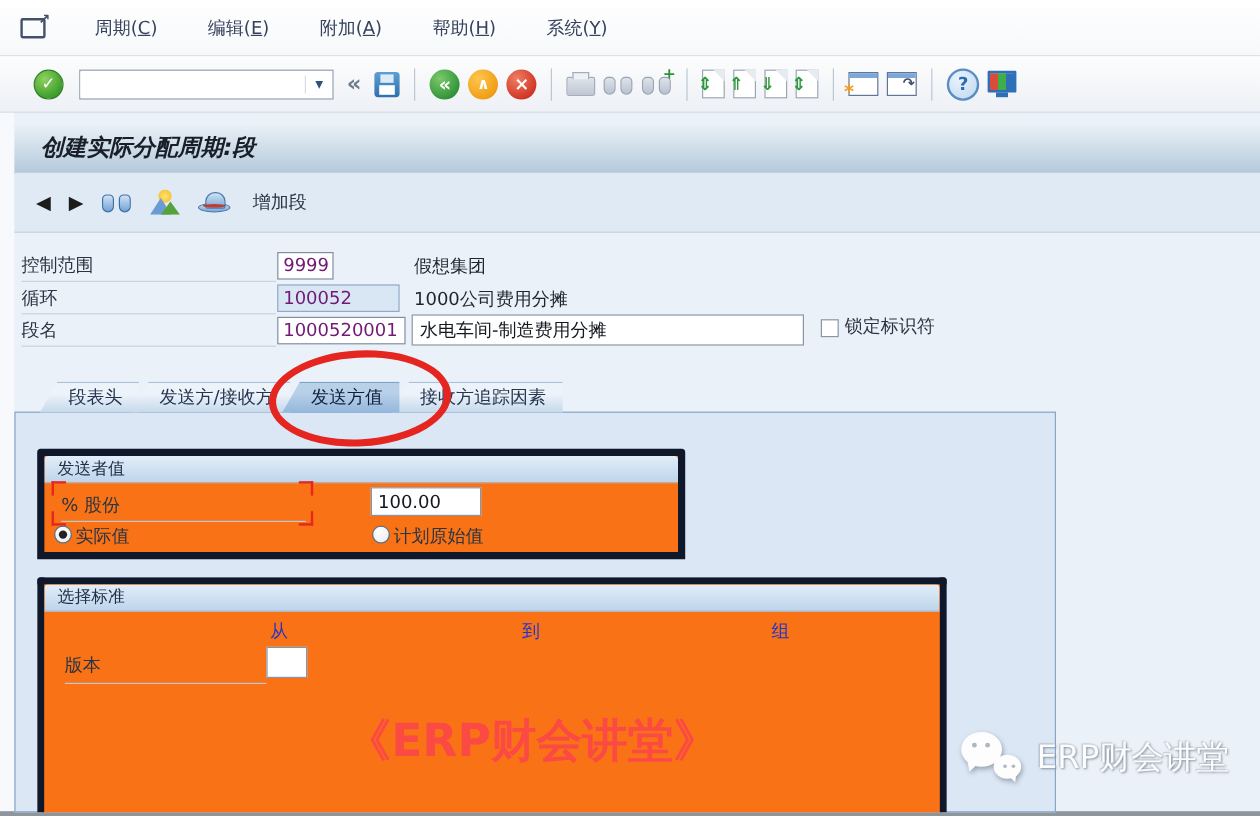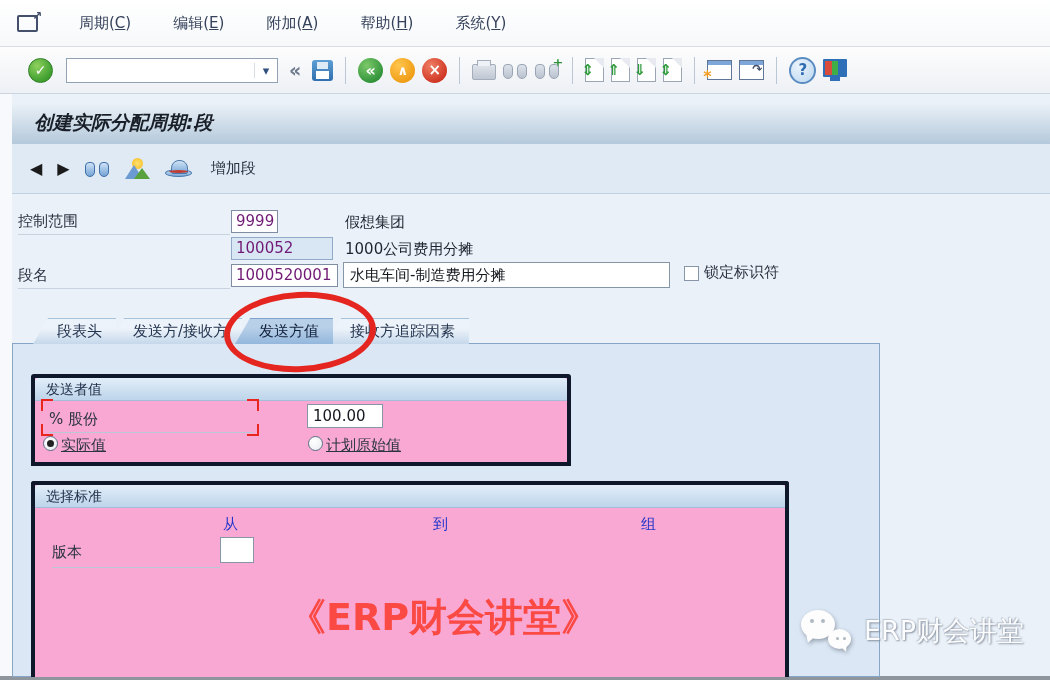--- a/index.html
+++ b/index.html
@@ -75,36 +75,36 @@
   .cb{position:absolute;left:684px;top:266px;width:15px;height:15px;background:#fff;border:1px solid #8795a8;box-sizing:border-box;cursor:pointer;}
   .cb-label{position:absolute;left:704px;top:263px;font-size:15px;color:#2b3442;font-family:Liberation Mono, monospace;}
 
   
   .tabstrip{position:absolute;left:40px;top:318px;height:26px;display:flex;z-index:3;}
   .tab{height:26px;line-height:27px;padding:0 14px 0 24px;font-size:15px;color:#24354f;background:linear-gradient(#a9c2dc 0 1px,#edf3fa 1px 40%,#c5d8eb);clip-path:polygon(15px 0,100% 0,100% 100%,0 100%);margin-left:-7px;cursor:pointer;}
   .tab.active{background:linear-gradient(#7fa3cc 0 1px,#b9d0e9 1px 35%,#93b7dc);color:#101f3a;z-index:4;position:relative;}
   .tabpanel{position:absolute;left:12px;top:343px;width:868px;height:334px;background:#dbe7f4;border:1px solid #87a5c6;box-sizing:border-box;z-index:1;}
 
   
-  .group{position:absolute;background:#f9a8d4;border:4px solid #0f172a;border-radius:3px 3px 0 0;box-sizing:border-box;}
+  .group{position:absolute;background:#f97316;border:6px solid #0f172a;border-radius:3px 3px 0 0;box-sizing:border-box;}
   .ghead{height:22px;background:linear-gradient(#e2eef9,#bdd4ea);border-bottom:1px solid #a5bdd8;font-size:14px;color:#21304a;line-height:22px;padding-left:11px;border-radius:3px 3px 0 0;}
   .g-sender{left:18px;top:30px;width:540px;height:92px;}
   .g-select{left:18px;top:137px;width:758px;height:196px;border-bottom:none;border-radius:3px 3px 0 0;}
 
   .share-label{position:absolute;left:14px;top:28px;width:204px;font-size:15px;color:#2b3442;height:26px;line-height:26px;border-bottom:1px solid #b9c7d6;}
   .redsel{position:absolute;left:6px;top:21px;width:218px;height:37px;pointer-events:none;}
   .redsel i{position:absolute;width:10px;height:10px;border:0 solid #e8261d;}
   .redsel .tl{left:0;top:0;border-left-width:2px;border-top-width:2px;}
   .redsel .bl{left:0;bottom:0;border-left-width:2px;border-bottom-width:2px;}
   .redsel .tr{right:0;top:0;border-right-width:2px;border-top-width:2px;}
   .redsel .br{right:0;bottom:0;border-right-width:2px;border-bottom-width:2px;}
-  .share-input{position:absolute;left:272px;top:26px;width:76px;height:24px;box-sizing:border-box;border:1px solid #8795a8;font-size:15px;padding:0 5px;font-family:inherit;color:#14181f;}
+  .share-input{position:absolute;left:272px;top:26px;width:92px;height:24px;box-sizing:border-box;border:1px solid #8795a8;font-size:15px;padding:0 5px;font-family:inherit;color:#14181f;}
   .radio{position:absolute;width:15px;height:15px;border-radius:50%;background:radial-gradient(circle at 35% 30%,#fff,#e7ebef);border:1px solid #5e6f85;box-sizing:border-box;cursor:pointer;}
   .radio.sel:after{content:"";position:absolute;left:3px;top:3px;width:7px;height:7px;border-radius:50%;background:#222;}
-  .radio-label{position:absolute;font-size:15px;color:#2b3442;cursor:default;text-decoration:underline;}
+  .radio-label{position:absolute;font-size:15px;color:#2b3442;cursor:default;}
 
   .colhead{position:absolute;font-size:15px;color:#2336c9;}
   .rowlabel{position:absolute;left:17px;top:55px;width:168px;font-size:15px;color:#2b3442;height:27px;line-height:27px;border-bottom:1px solid #b9c7d6;font-family:Liberation Mono, monospace;}
   .ver-input{position:absolute;left:185px;top:52px;width:34px;height:26px;box-sizing:border-box;border:1px solid #8795a8;font-size:15px;padding:0 4px;font-family:inherit;}
 
   
   .red-ellipse{position:absolute;left:224px;top:292px;width:140px;height:68px;border:6px solid #e5251f;border-radius:50%;transform:rotate(-3deg);z-index:9;pointer-events:none;}
   .wm-center{position:absolute;left:288px;top:592px;font-size:38px;font-weight:bold;color:#fb4a44;z-index:8;white-space:nowrap;}
   .wm-corner{position:absolute;right:26px;top:608px;display:flex;align-items:center;gap:9px;z-index:8;}
   .wc-icon{position:relative;width:54px;height:46px;flex:0 0 auto;filter:drop-shadow(1px 2px 2px rgba(125,135,150,0.75));}
@@ -200,20 +200,21 @@
         <span class="crown"></span>
         <span class="band"></span>
       </div>
     <div class="addseg">增加段</div>
   </div>
 
   <div class="flabel" style="top:209px;">控制范围</div>
   <div class="fld" style="left:231px;top:210px;width:47px;">9999</div>
   <div class="fdesc" style="left:345px;top:210px;">假想集团</div>
 
+  <div class="flabel" style="top:236px;">循环</div>
   <div class="fld ro" style="left:231px;top:237px;width:102px;">100052</div>
   <div class="fdesc" style="left:345px;top:237px;">1000公司费用分摊</div>
 
   <div class="flabel" style="top:263px;">段名</div>
   <div class="fld" style="left:231px;top:264px;width:107px;">1000520001</div>
   <input class="seg-input" value="水电车间-制造费用分摊" style="">
   <div class="cb"></div>
   <div class="cb-label">锁定标识符</div>
 
   <div class="tabpanel">

